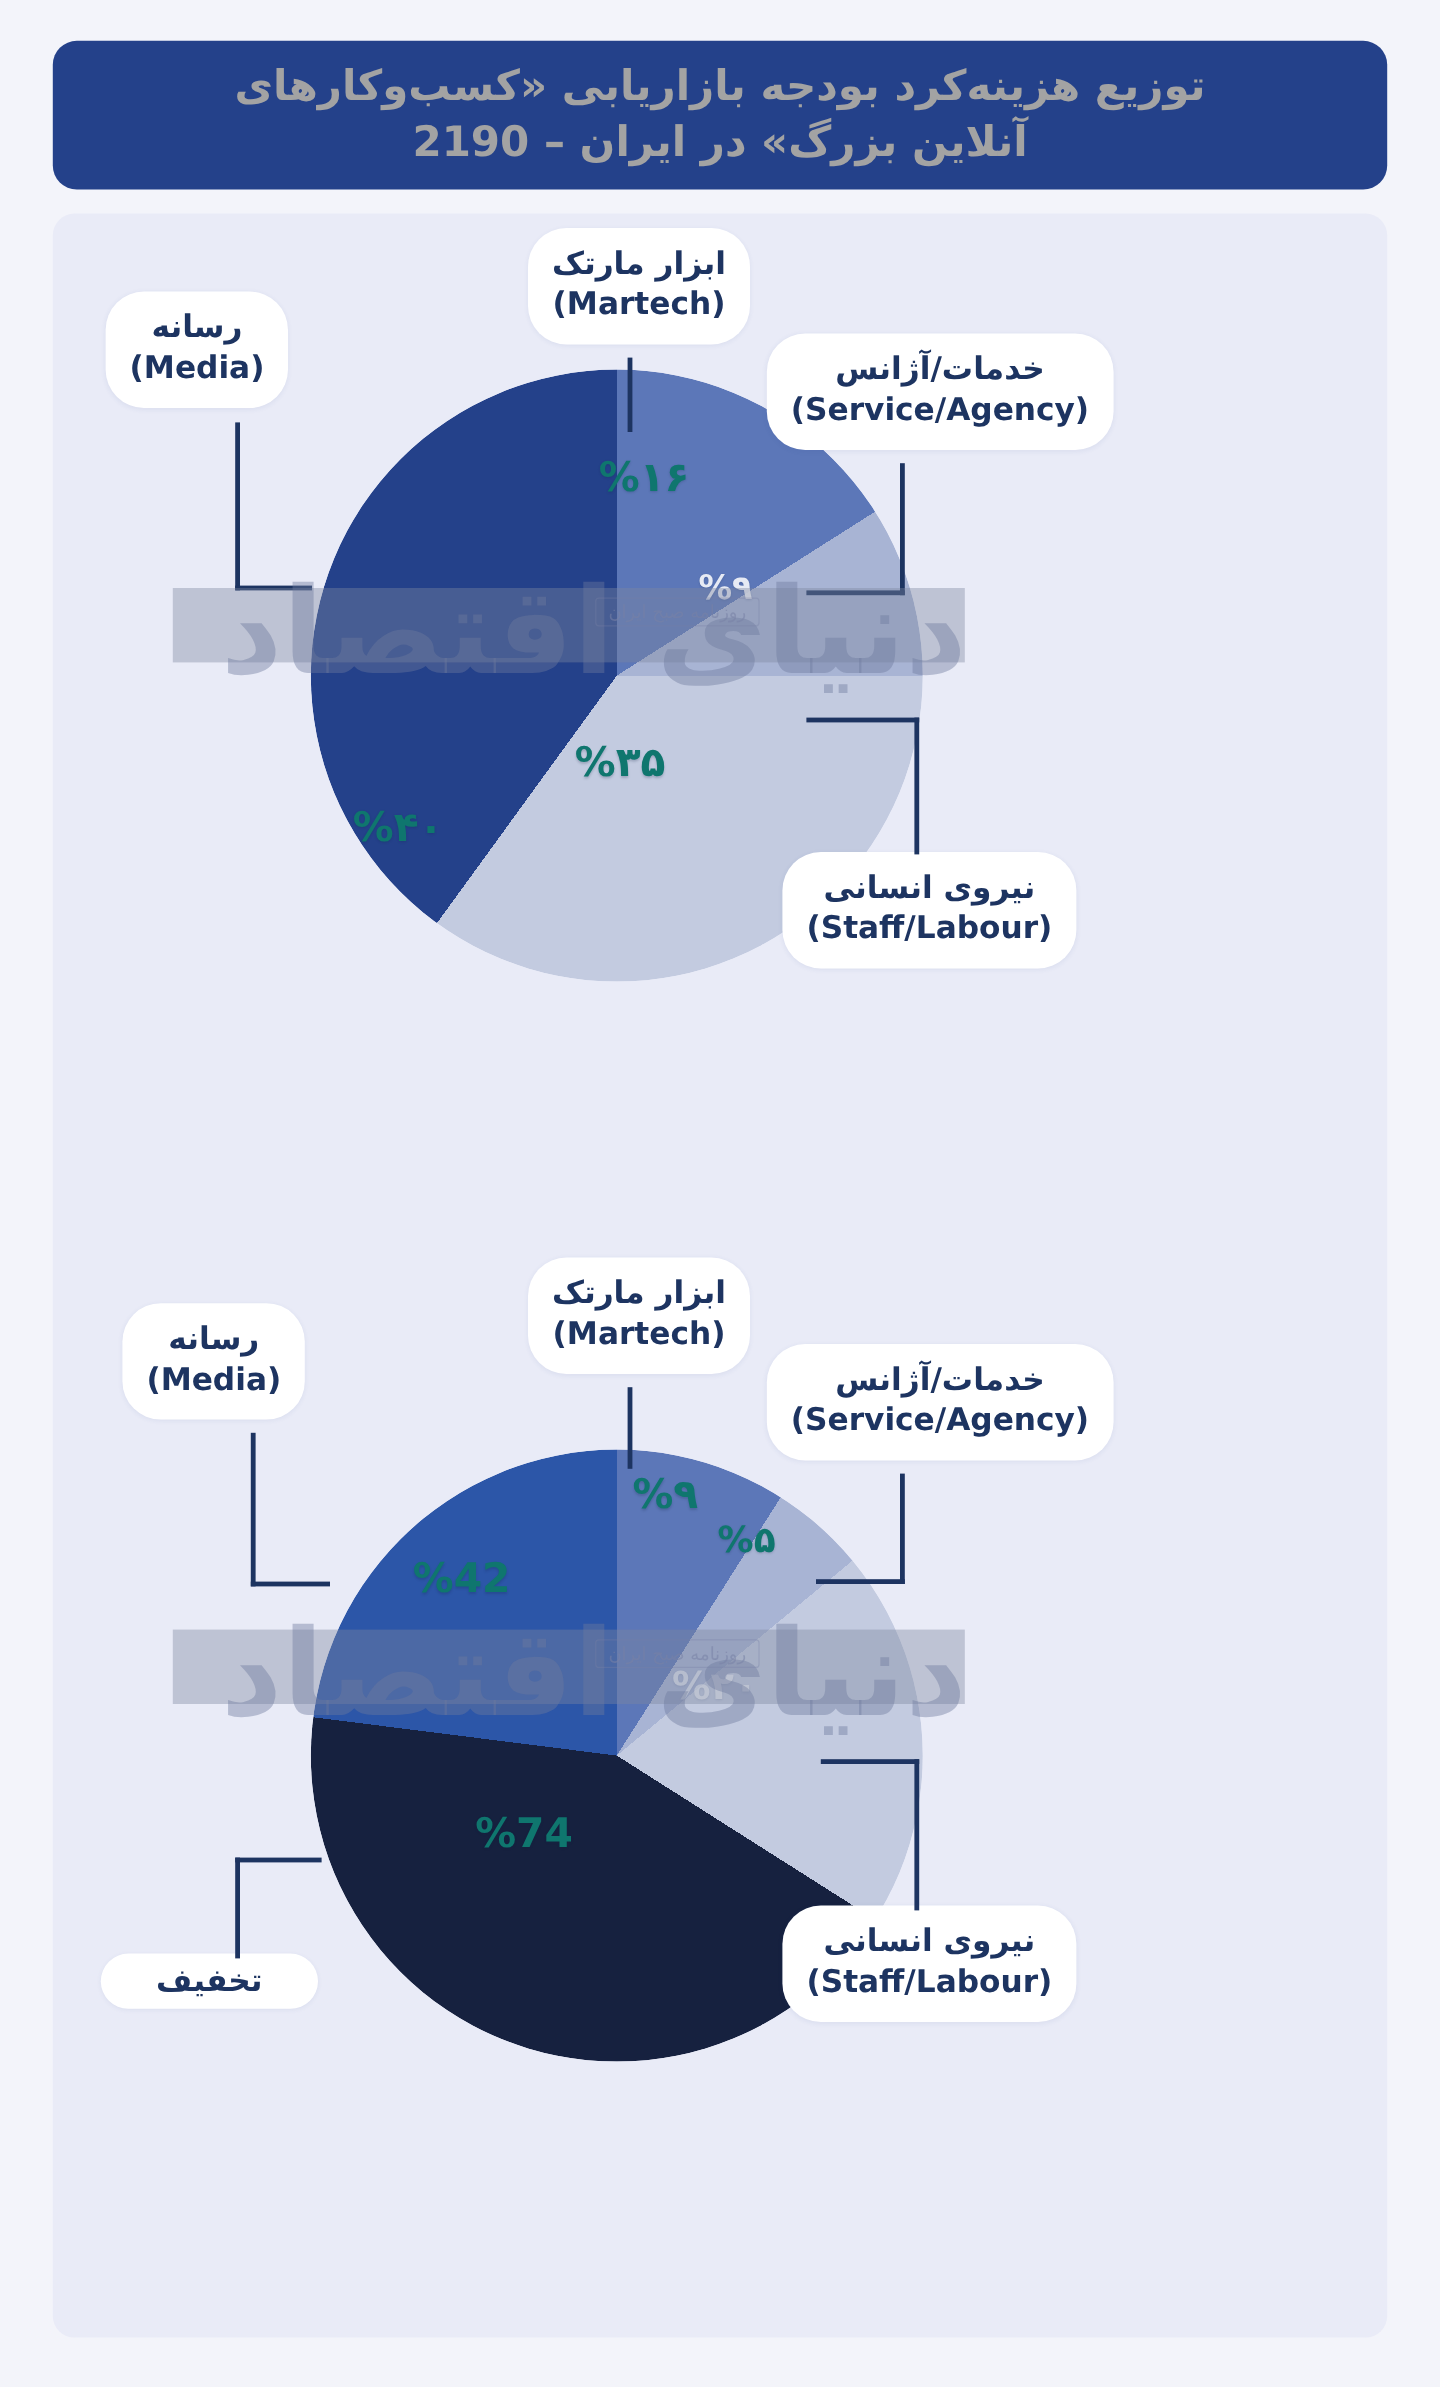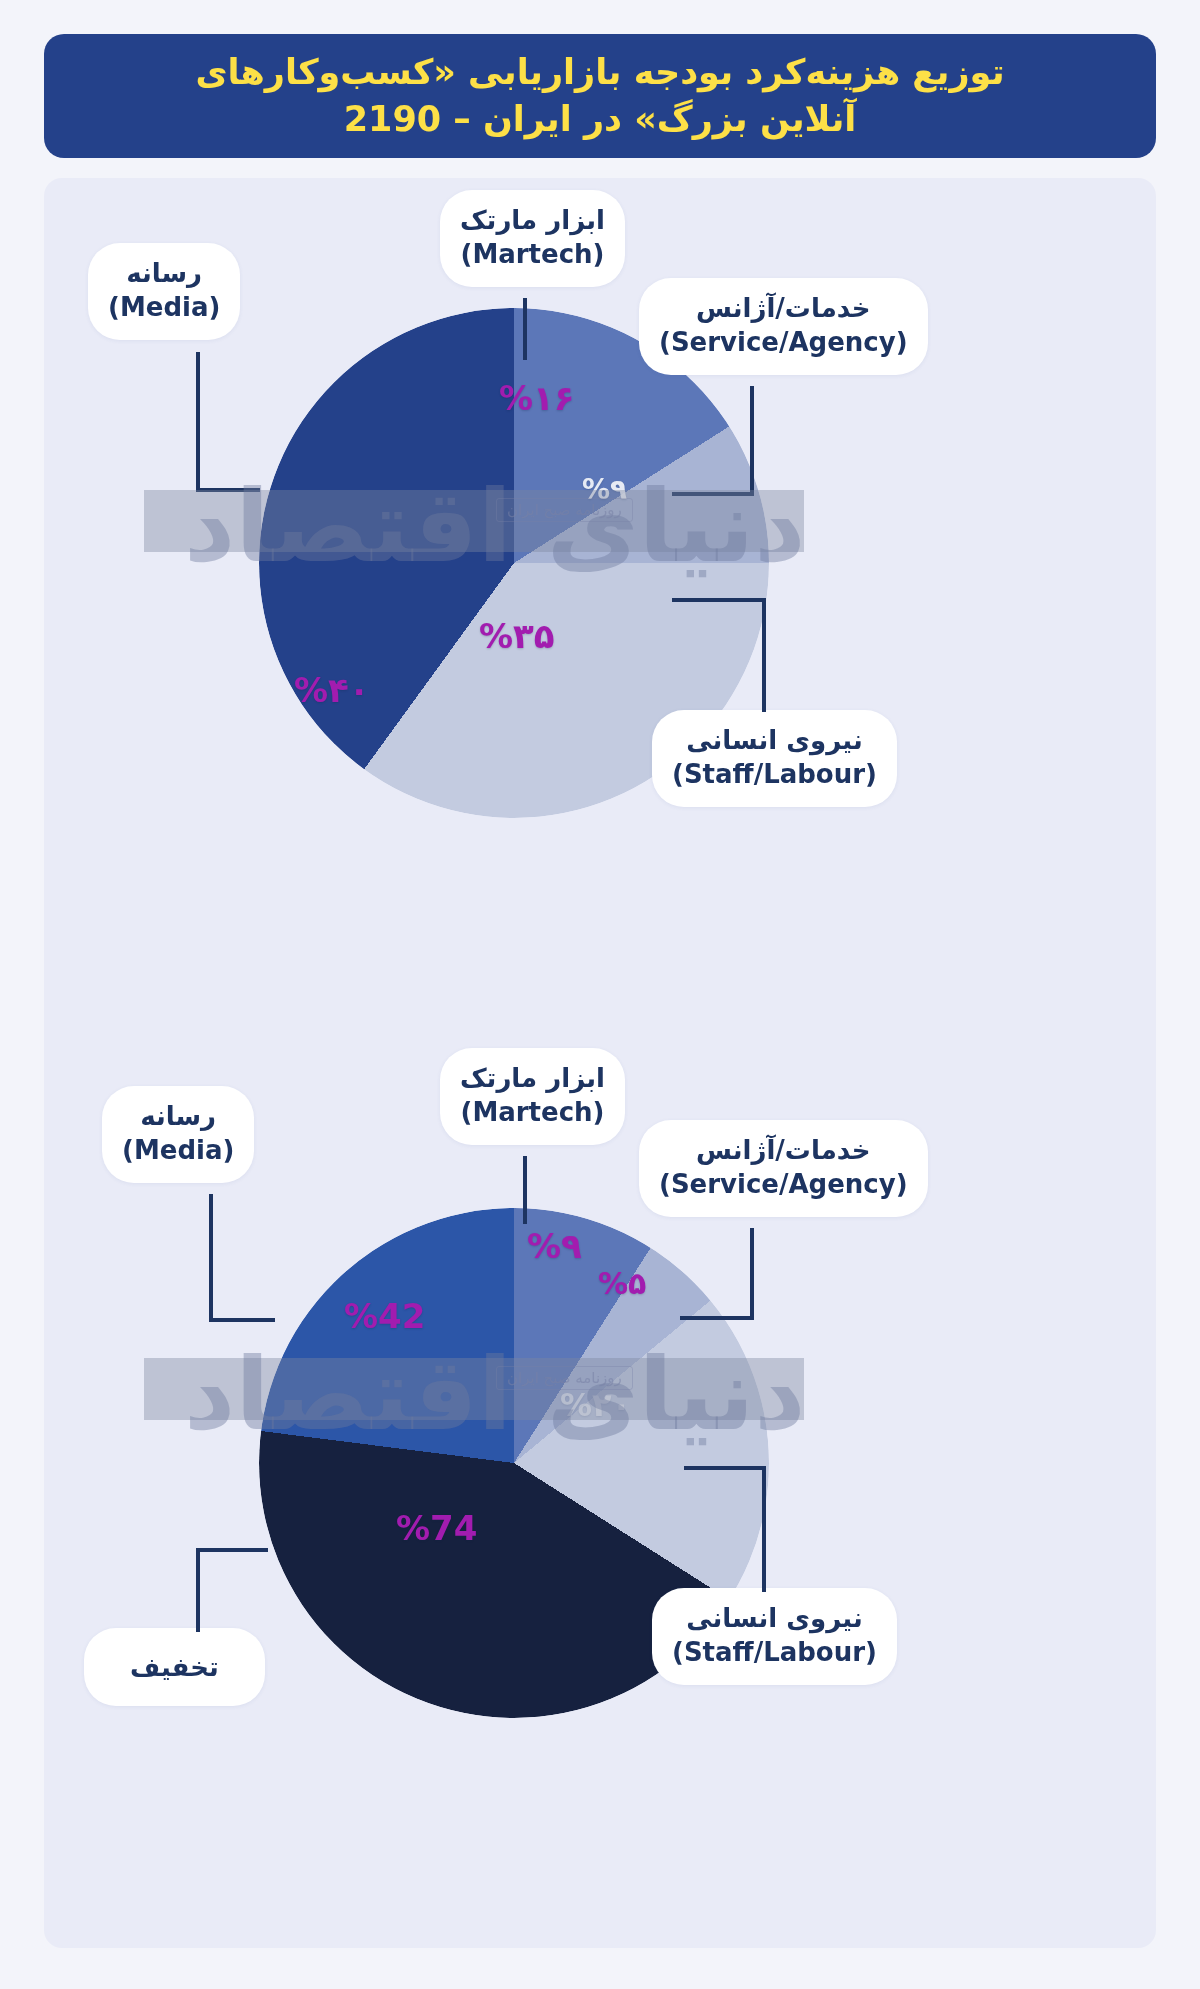--- a/index.html
+++ b/index.html
@@ -26,21 +26,21 @@
     height: 124px;
     background: #24418a;
     border-radius: 20px;
     display: flex;
     align-items: center;
     justify-content: center;
     text-align: center;
     padding: 8px 30px;
   }
   .title-text {
-    color: #fde047;
+    color: #a3a3a3;
     font-size: 35px;
     font-weight: bold;
     line-height: 1.33;
     letter-spacing: -0.3px;
     direction: rtl;
   }
 
   
   .body-card {
     position: absolute;
@@ -87,21 +87,21 @@
   .leader {
     position: absolute;
     background: #1d3461;
   }
   .leader.v { width: 4px; }
   .leader.h { height: 4px; }
 
   
   .slice-label {
     position: absolute;
-    color: #a21caf;
+    color: #0f766e;
     font-size: 34px;
     font-weight: bold;
     direction: rtl;
     white-space: nowrap;
     text-shadow: 0 1px 2px rgba(20,35,70,0.22);
   }
   .slice-label.muted { color: #ffffff; opacity: 0.85; }
 
   
   .wm-bar {
@@ -228,21 +228,21 @@
       <div class="leader v" style="left:706px; top:180px; height:92px;"></div>
       <div class="leader h" style="left:636px; top:268px; width:74px;"></div>
 
       <div class="callout" style="left:608px; top:540px;">
         <span>نیروی انسانی</span>
         <span class="en">(Staff/Labour)</span>
       </div>
       <div class="leader v" style="left:718px; top:418px; height:126px;"></div>
       <div class="leader h" style="left:640px; top:418px; width:82px;"></div>
 
-      <div class="callout" style="left:40px; top:580px; padding:22px 46px;">
+      <div class="callout" style="left:40px; top:580px; padding:6px 46px;">
         <span>تخفیف</span>
       </div>
       <div class="leader v" style="left:152px; top:500px; height:84px;"></div>
       <div class="leader h" style="left:152px; top:500px; width:72px;"></div>
 
       <div class="wm-bar" style="left:100px; top:310px; width:660px; height:62px;"></div>
       <div class="wm-text" style="left:140px; top:288px;">دنیای اقتصاد</div>
       <div class="wm-small" style="left:452px; top:318px;">روزنامه صبح ایران</div>
     </div>
 

